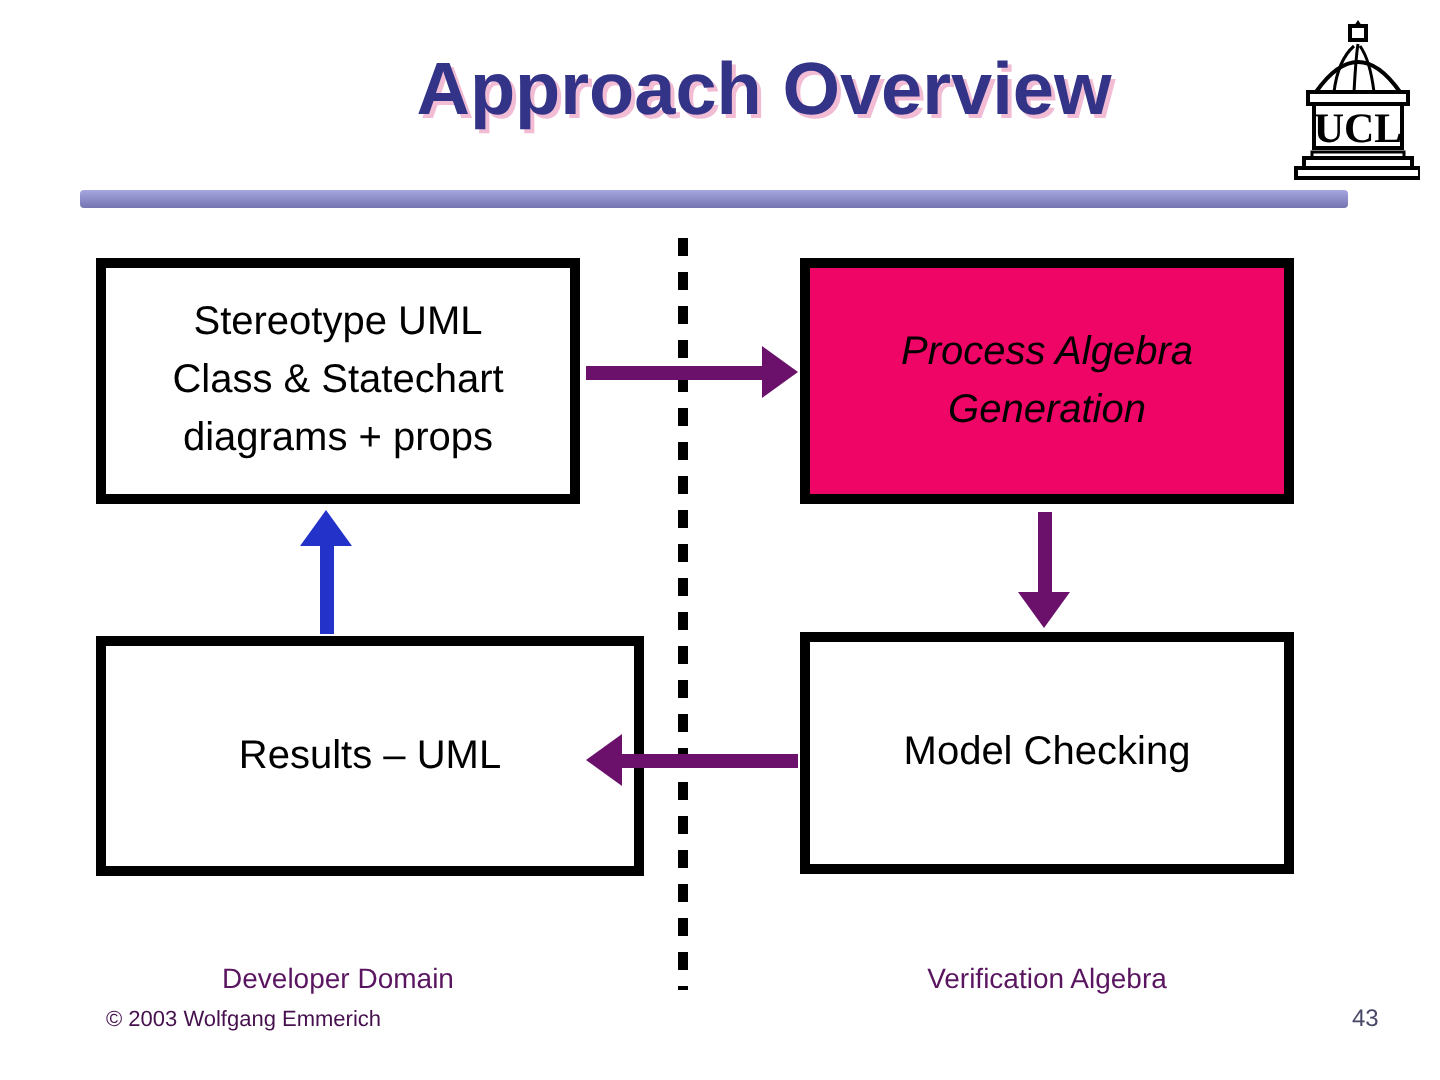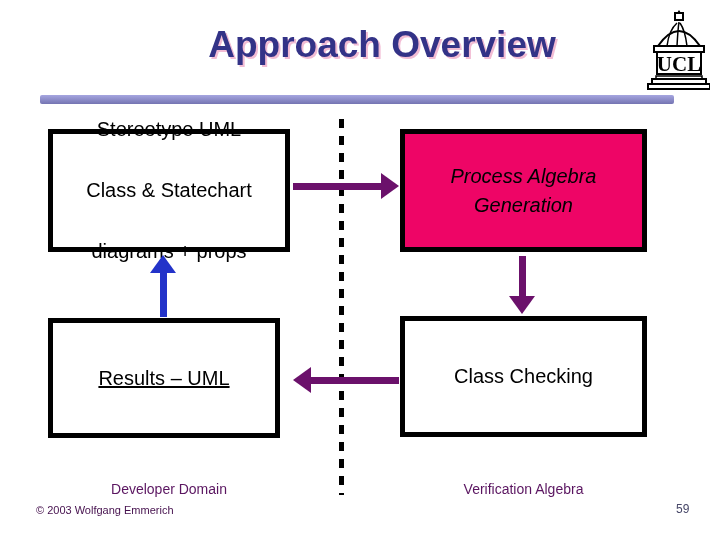--- a/index.html
+++ b/index.html
@@ -24,23 +24,23 @@
   .dashline {
     position:absolute; left:339px; top:119px; width:5px; height:376px;
     background:repeating-linear-gradient(to bottom, #000 0 9px, transparent 9px 17px);
   }
   .box {
     position:absolute; box-sizing:border-box; border:5px solid #000;
     background:#ffffff; color:#000;
     display:flex; flex-direction:column; align-items:center; justify-content:center;
     text-align:center; font-size:20px; line-height:29px;
   }
-  .box-a { left:48px;  top:129px; width:242px; height:123px;gap:32px; }
+  .box-a { left:48px;  top:129px; width:242px; height:123px; }
   .box-b { left:400px; top:129px; width:247px; height:123px; background:var(--accent_pink);font-style:italic; }
-  .box-c { left:48px;  top:318px; width:232px; height:120px;text-decoration:underline; }
+  .box-c { left:48px;  top:318px; width:274px; height:120px; }
   .box-d { left:400px; top:316px; width:247px; height:121px; }
 
   .arrow { position:absolute; }
   .arrow .shaft { position:absolute; }
   .arrow .head  { position:absolute; width:0; height:0; }
 
   .arrow-right { left:293px; top:173px; width:106px; height:26px; }
   .arrow-right .shaft { left:0; right:16px; top:10px; height:7px; background:var(--arrow_purple); }
   .arrow-right .head  { right:0; top:0;
     border-top:13px solid transparent; border-bottom:13px solid transparent;
@@ -65,21 +65,21 @@
     border-bottom:18px solid var(--arrow_blue); }
 
   .domain-label {
     position:absolute; top:481px; font-size:14px; color:var(--domain_label);
     text-align:center; white-space:nowrap;
   }
   .domain-left  { left:48px;  width:242px; }
   .domain-right { left:400px; width:247px; }
 
   .copyright {
-    position:absolute; left:36px; top:504px; font-size:11px;
+    position:absolute; left:53px; top:504px; font-size:11px;
     color:var(--copyright_text); white-space:nowrap;
   }
   .page-number {
     position:absolute; left:676px; top:502px; font-size:12px;
     color:var(--page_number);
   }
   .logo svg { display:block; }
 </style>
 </head>
 <body>
@@ -118,21 +118,21 @@
   <div class="box box-b">
     <span>Process Algebra</span>
     <span>Generation</span>
   </div>
 
   <div class="box box-c">
     <span>Results – UML</span>
   </div>
 
   <div class="box box-d">
-    <span>Class Checking</span>
+    <span>Model Checking</span>
   </div>
 
   <div class="arrow arrow-right">
     <div class="shaft"></div>
     <div class="head"></div>
   </div>
 
   <div class="arrow arrow-down">
     <div class="shaft"></div>
     <div class="head"></div>
@@ -147,15 +147,15 @@
     <div class="shaft"></div>
     <div class="head"></div>
   </div>
 
   <div class="domain-label domain-left">Developer Domain</div>
 
   <div class="domain-label domain-right">Verification Algebra</div>
 
   <div class="copyright">© 2003 Wolfgang Emmerich</div>
 
-  <div class="page-number">59</div>
+  <div class="page-number">43</div>
 
 </div>
 
 </body></html>

